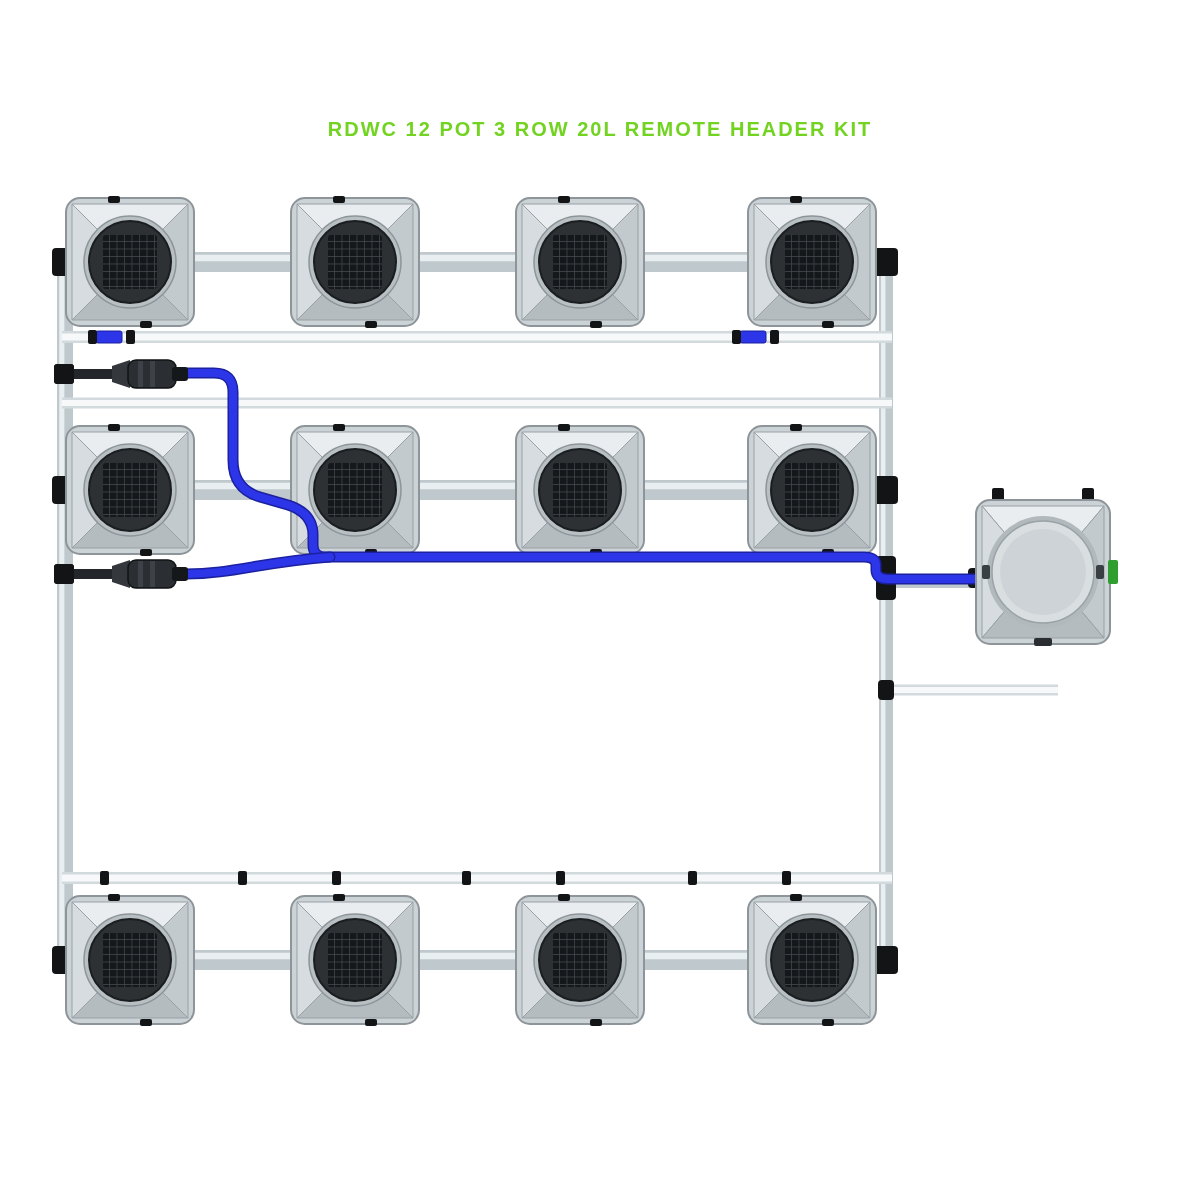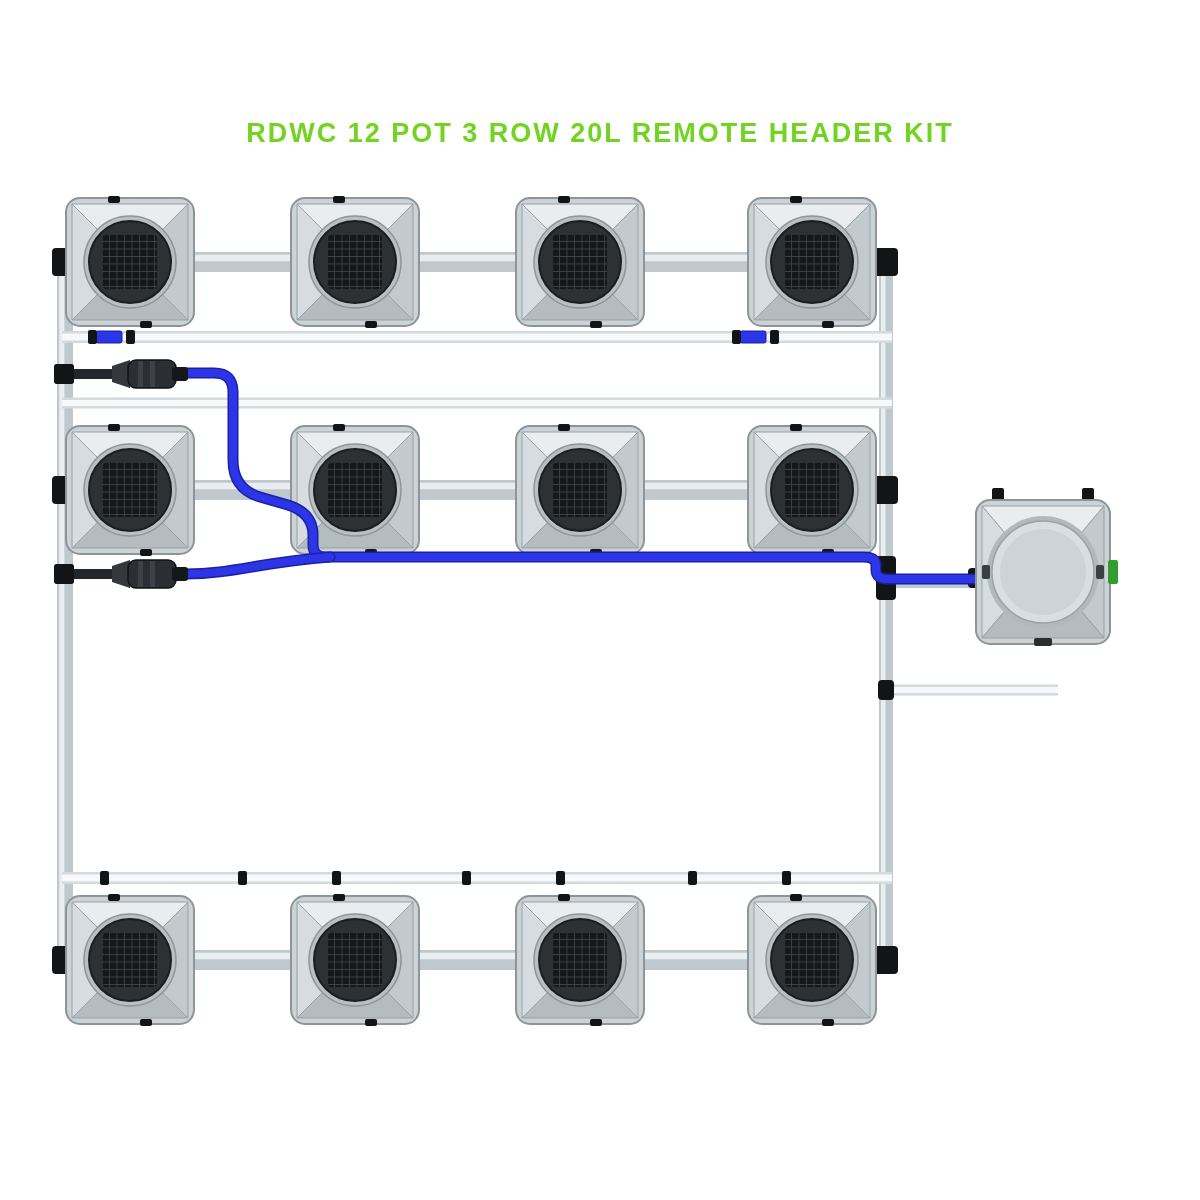--- a/index.html
+++ b/index.html
@@ -3,21 +3,21 @@
 <meta charset="utf-8">
 <style>
   html,body{margin:0;padding:0;}
   body{
     width:1200px;height:1200px;background:#ffffff;position:relative;overflow:hidden;
     font-family:"Liberation Sans", sans-serif;
   }
   .stage{position:absolute;inset:0;}
   .title{
     position:absolute;top:118px;left:0;width:100%;
-    text-align:center;font-weight:700;font-size:27px;letter-spacing:2px;
+    text-align:center;font-weight:700;font-size:20px;letter-spacing:2px;
     white-space:nowrap;
   }
   svg{position:absolute;left:0;top:0;}
 </style>
 </head>
 <body style="background: rgb(255, 255, 255);">
 
 <div class="stage">
   <div class="title" style="color: rgb(114, 211, 33);">RDWC 12 POT 3 ROW 20L REMOTE HEADER KIT</div>
   <svg id="diagram" width="1200" height="1200" viewBox="0 0 1200 1200">

